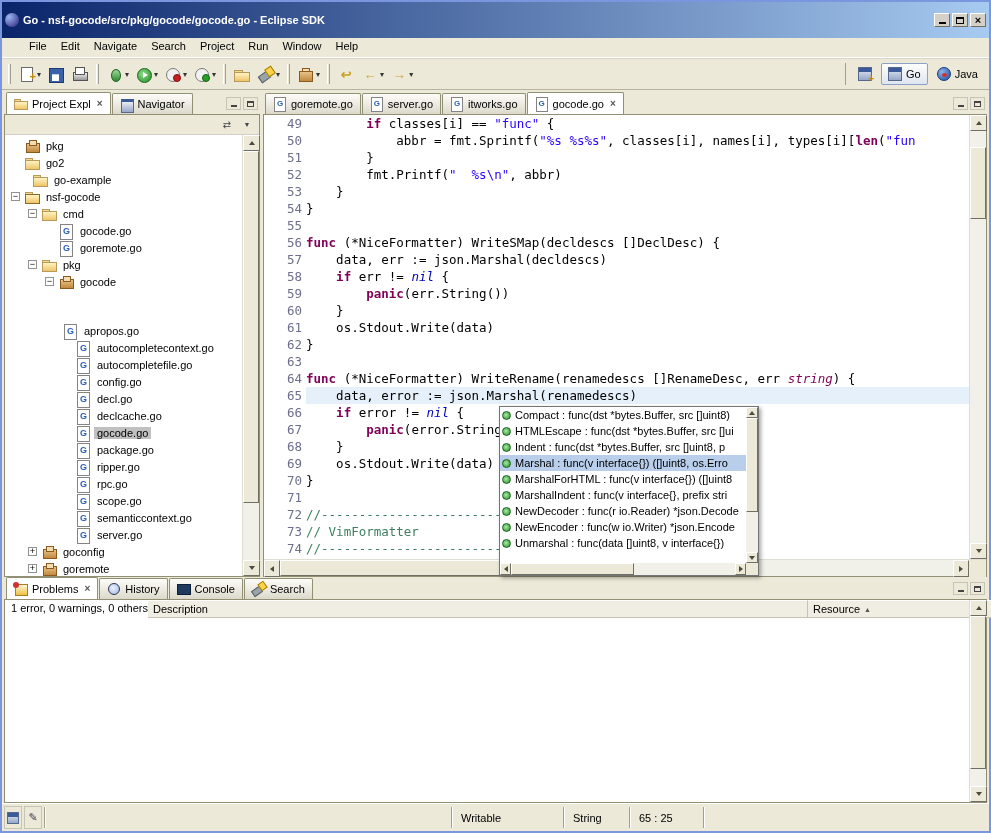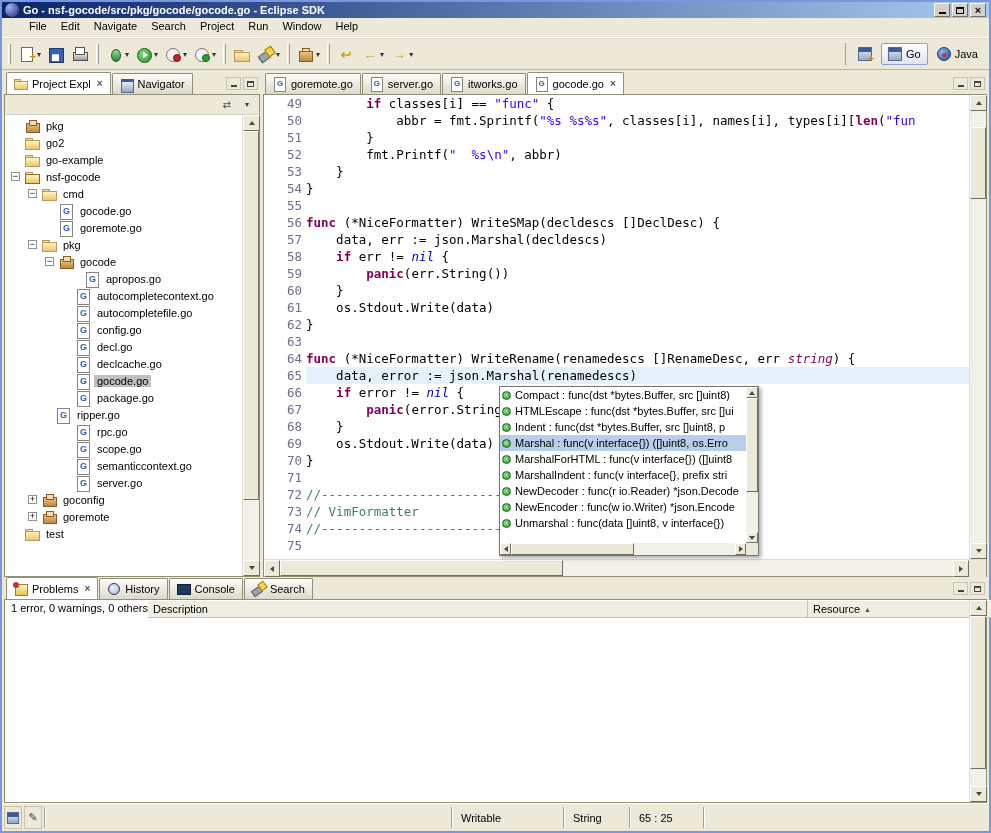--- a/index.html
+++ b/index.html
@@ -1,21 +1,21 @@
 <!DOCTYPE html>
 <html><head>
 <meta charset="utf-8">
 <style>
 *{box-sizing:border-box;margin:0;padding:0}
 html,body{width:991px;height:833px;overflow:hidden}
 body{font-family:"Liberation Sans",sans-serif;font-size:11px;background:#ECE9D8;color:#000}
 .window{width:991px;height:833px;border:2px solid #7A96DF;display:flex;flex-direction:column;background:#ECE9D8}
 
 
-.titlebar{height:16px;background:linear-gradient(to right,#0A246A,#A6CAF0);display:flex;align-items:center;padding:0 3px;flex:none}
+.titlebar{height:36px;background:linear-gradient(to right,#0A246A,#A6CAF0);display:flex;align-items:center;padding:0 3px;flex:none}
 .title-icon{width:14px;height:14px;border-radius:50%;background:radial-gradient(circle at 4px 4px,#9BB7F0,#2A1E7A);margin-right:4px;flex:none}
 .title-text{color:#fff;font-weight:bold;font-size:11px;white-space:nowrap;overflow:hidden;flex:1}
 .win-controls{display:flex;gap:2px;flex:none}
 .wbtn{width:16px;height:14px;background:#D4D0C8;border:1px solid;border-color:#fff #716F64 #716F64 #fff;display:flex;align-items:center;justify-content:center;font-size:10px;line-height:10px}
 .wbtn .g-min{width:7px;height:2px;background:#000;margin-top:6px}
 .wbtn .g-max{width:8px;height:7px;border:1px solid #000;border-top:2px solid #000}
 .wbtn .g-close{font-weight:bold;font-size:11px}
 
 
 .menubar{height:20px;display:flex;align-items:flex-start;padding-left:20px;background:#ECE9D8;border-bottom:1px solid #fff;flex:none}
@@ -318,21 +318,21 @@
               <div class="tree-row" style="padding-left: 6px;">
                 <span class="expander"></span>
                 <span class="ic ic-package"></span>
                 <span class="tree-label">pkg</span>
               </div>
               <div class="tree-row" style="padding-left: 6px;">
                 <span class="expander"></span>
                 <span class="ic ic-folder"></span>
                 <span class="tree-label">go2</span>
               </div>
-              <div class="tree-row" style="padding-left: 6px;">
+              <div class="tree-row" style="padding-left: 6px; margin-left: 8px;">
                 <span class="expander"></span>
                 <span class="ic ic-folder"></span>
                 <span class="tree-label">go-example</span>
               </div>
               <div class="tree-row" style="padding-left: 6px;">
                 <span class="expander">
                   <span class="box">−</span>
                 </span>
                 <span class="ic ic-project"></span>
                 <span class="tree-label">nsf-gocode</span>
@@ -361,21 +361,21 @@
                 <span class="ic ic-folder"></span>
                 <span class="tree-label">pkg</span>
               </div>
               <div class="tree-row" style="padding-left: 40px;">
                 <span class="expander">
                   <span class="box">−</span>
                 </span>
                 <span class="ic ic-package"></span>
                 <span class="tree-label">gocode</span>
               </div>
-              <div class="tree-row" style="padding-left: 66px;">
+              <div class="tree-row" style="padding-left: 44px; margin-top: 32px;">
                 <span class="expander"></span>
                 <span class="ic ic-gofile"></span>
                 <span class="tree-label">apropos.go</span>
               </div>
               <div class="tree-row" style="padding-left: 57px;">
                 <span class="expander"></span>
                 <span class="ic ic-gofile"></span>
                 <span class="tree-label">autocompletecontext.go</span>
               </div>
               <div class="tree-row" style="padding-left: 57px;">
@@ -401,21 +401,21 @@
               <div class="tree-row selected" style="padding-left: 57px;">
                 <span class="expander"></span>
                 <span class="ic ic-gofile"></span>
                 <span class="tree-label">gocode.go</span>
               </div>
               <div class="tree-row" style="padding-left: 57px;">
                 <span class="expander"></span>
                 <span class="ic ic-gofile"></span>
                 <span class="tree-label">package.go</span>
               </div>
-              <div class="tree-row" style="padding-left: 37px;">
+              <div class="tree-row" style="padding-left: 57px;">
                 <span class="expander"></span>
                 <span class="ic ic-gofile"></span>
                 <span class="tree-label">ripper.go</span>
               </div>
               <div class="tree-row" style="padding-left: 57px;">
                 <span class="expander"></span>
                 <span class="ic ic-gofile"></span>
                 <span class="tree-label">rpc.go</span>
               </div>
               <div class="tree-row" style="padding-left: 57px;">

